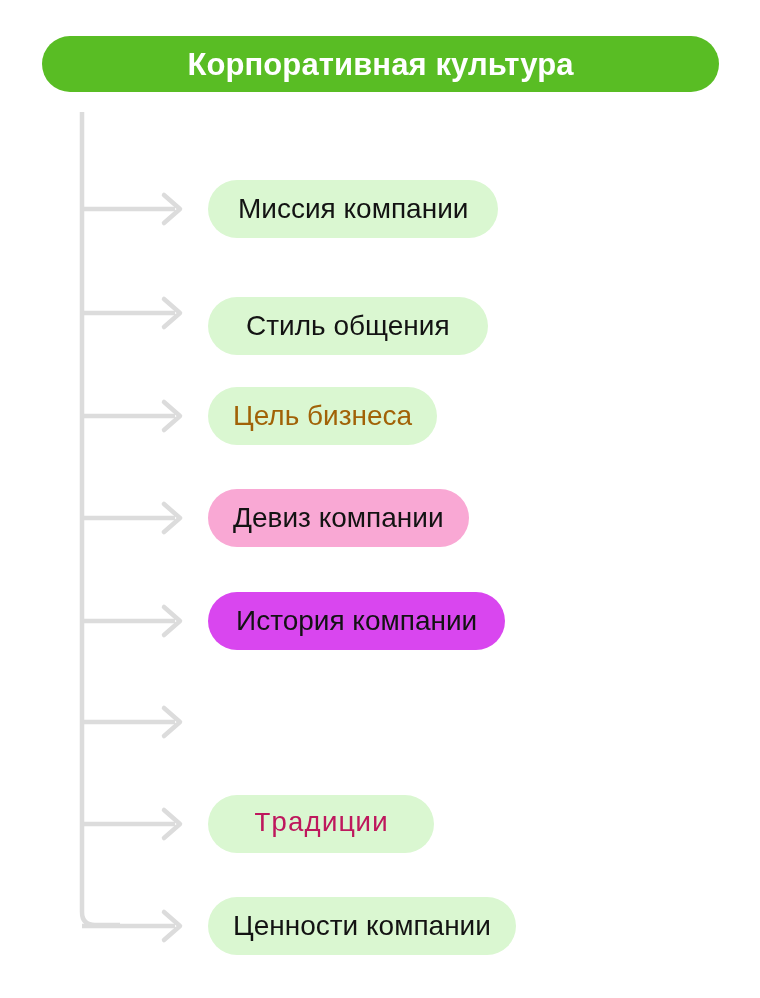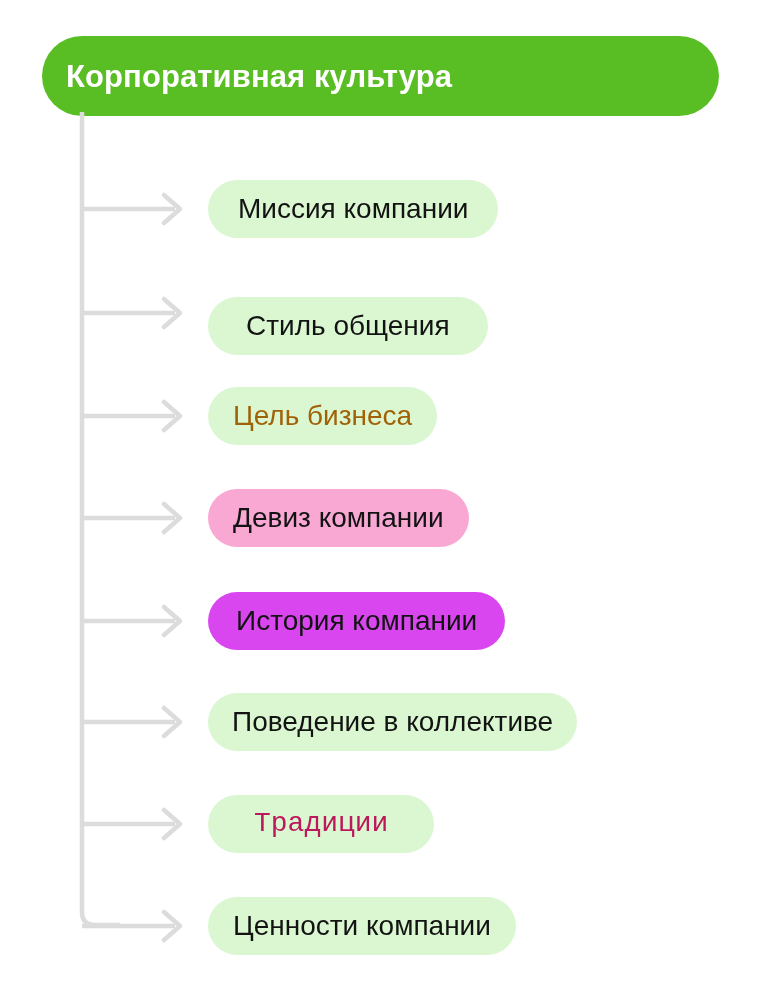--- a/index.html
+++ b/index.html
@@ -21,26 +21,26 @@
     height: 998px;
     background: #ffffff;
   }
 
   
   .root-node {
     position: absolute;
     left: 42px;
     top: 36px;
     width: 677px;
-    height: 80px;
+    height: 56px;
     border-radius: 40px;
     background: #59bd24;
     display: flex;
     align-items: center;
-    justify-content: flex-start;
+    justify-content: center;
     box-sizing: border-box;
     padding: 0 24px;
   }
   .root-label {
     color: #ffffff;
     font-size: 31px;
     font-weight: bold;
     letter-spacing: 0.1px;
     line-height: 1;
     white-space: nowrap;
@@ -163,23 +163,20 @@
           <span class="leaf-label" style="color: rgb(19, 19, 19);">История компании</span>
         </div>
       </div>
       <div class="branch-row" style="top: 693px;">
         <div class="branch-arrow">
           <svg width="107" height="34" viewBox="0 0 107 34" fill="none">
             <path d="M2 17 H 95" stroke="#dcdcdc" stroke-width="4.5" stroke-linecap="butt"></path>
             <path d="M84 3 L 100 17 L 84 31" stroke="#dcdcdc" stroke-width="4.5" stroke-linecap="round" stroke-linejoin="round" fill="none"></path>
           </svg>
         </div>
-        <div class="leaf-node" style="padding-left: 24px; padding-right: 24px; background: rgb(218, 247, 209);">
-          <span class="leaf-label" style="color: rgb(19, 19, 19);">Поведение в коллективе</span>
-        </div>
       </div>
       <div class="branch-row" style="top: 795px;">
         <div class="branch-arrow">
           <svg width="107" height="34" viewBox="0 0 107 34" fill="none">
             <path d="M2 17 H 95" stroke="#dcdcdc" stroke-width="4.5" stroke-linecap="butt"></path>
             <path d="M84 3 L 100 17 L 84 31" stroke="#dcdcdc" stroke-width="4.5" stroke-linecap="round" stroke-linejoin="round" fill="none"></path>
           </svg>
         </div>
         <div class="leaf-node" style="padding-left: 46px; padding-right: 46px; background: rgb(218, 247, 209);">
           <span class="leaf-label" style="color: #be185d; font-family: Liberation Mono, monospace;">Традиции</span>

